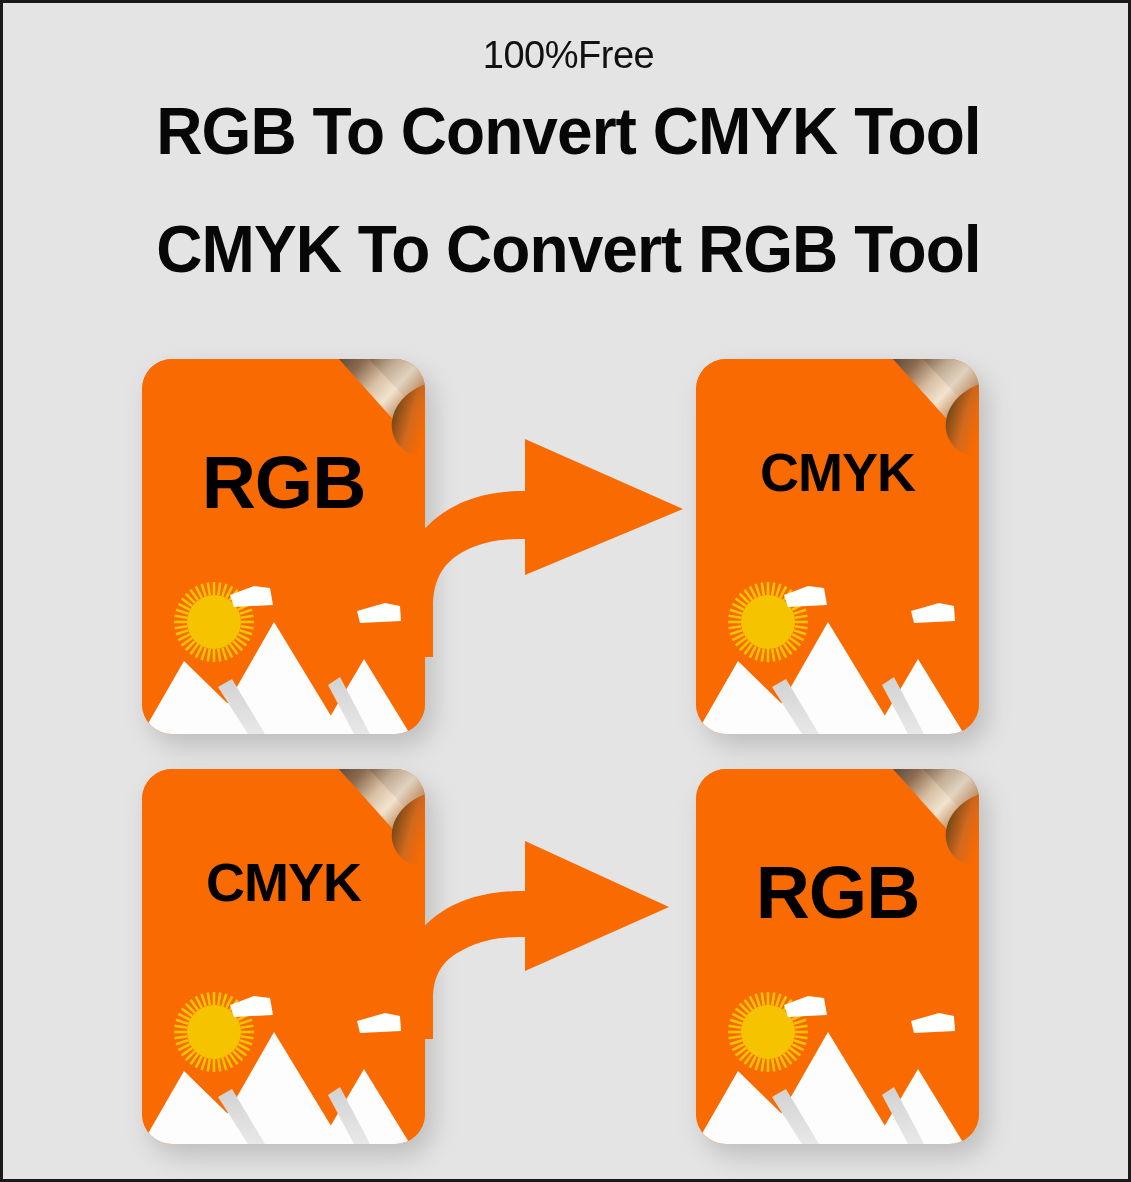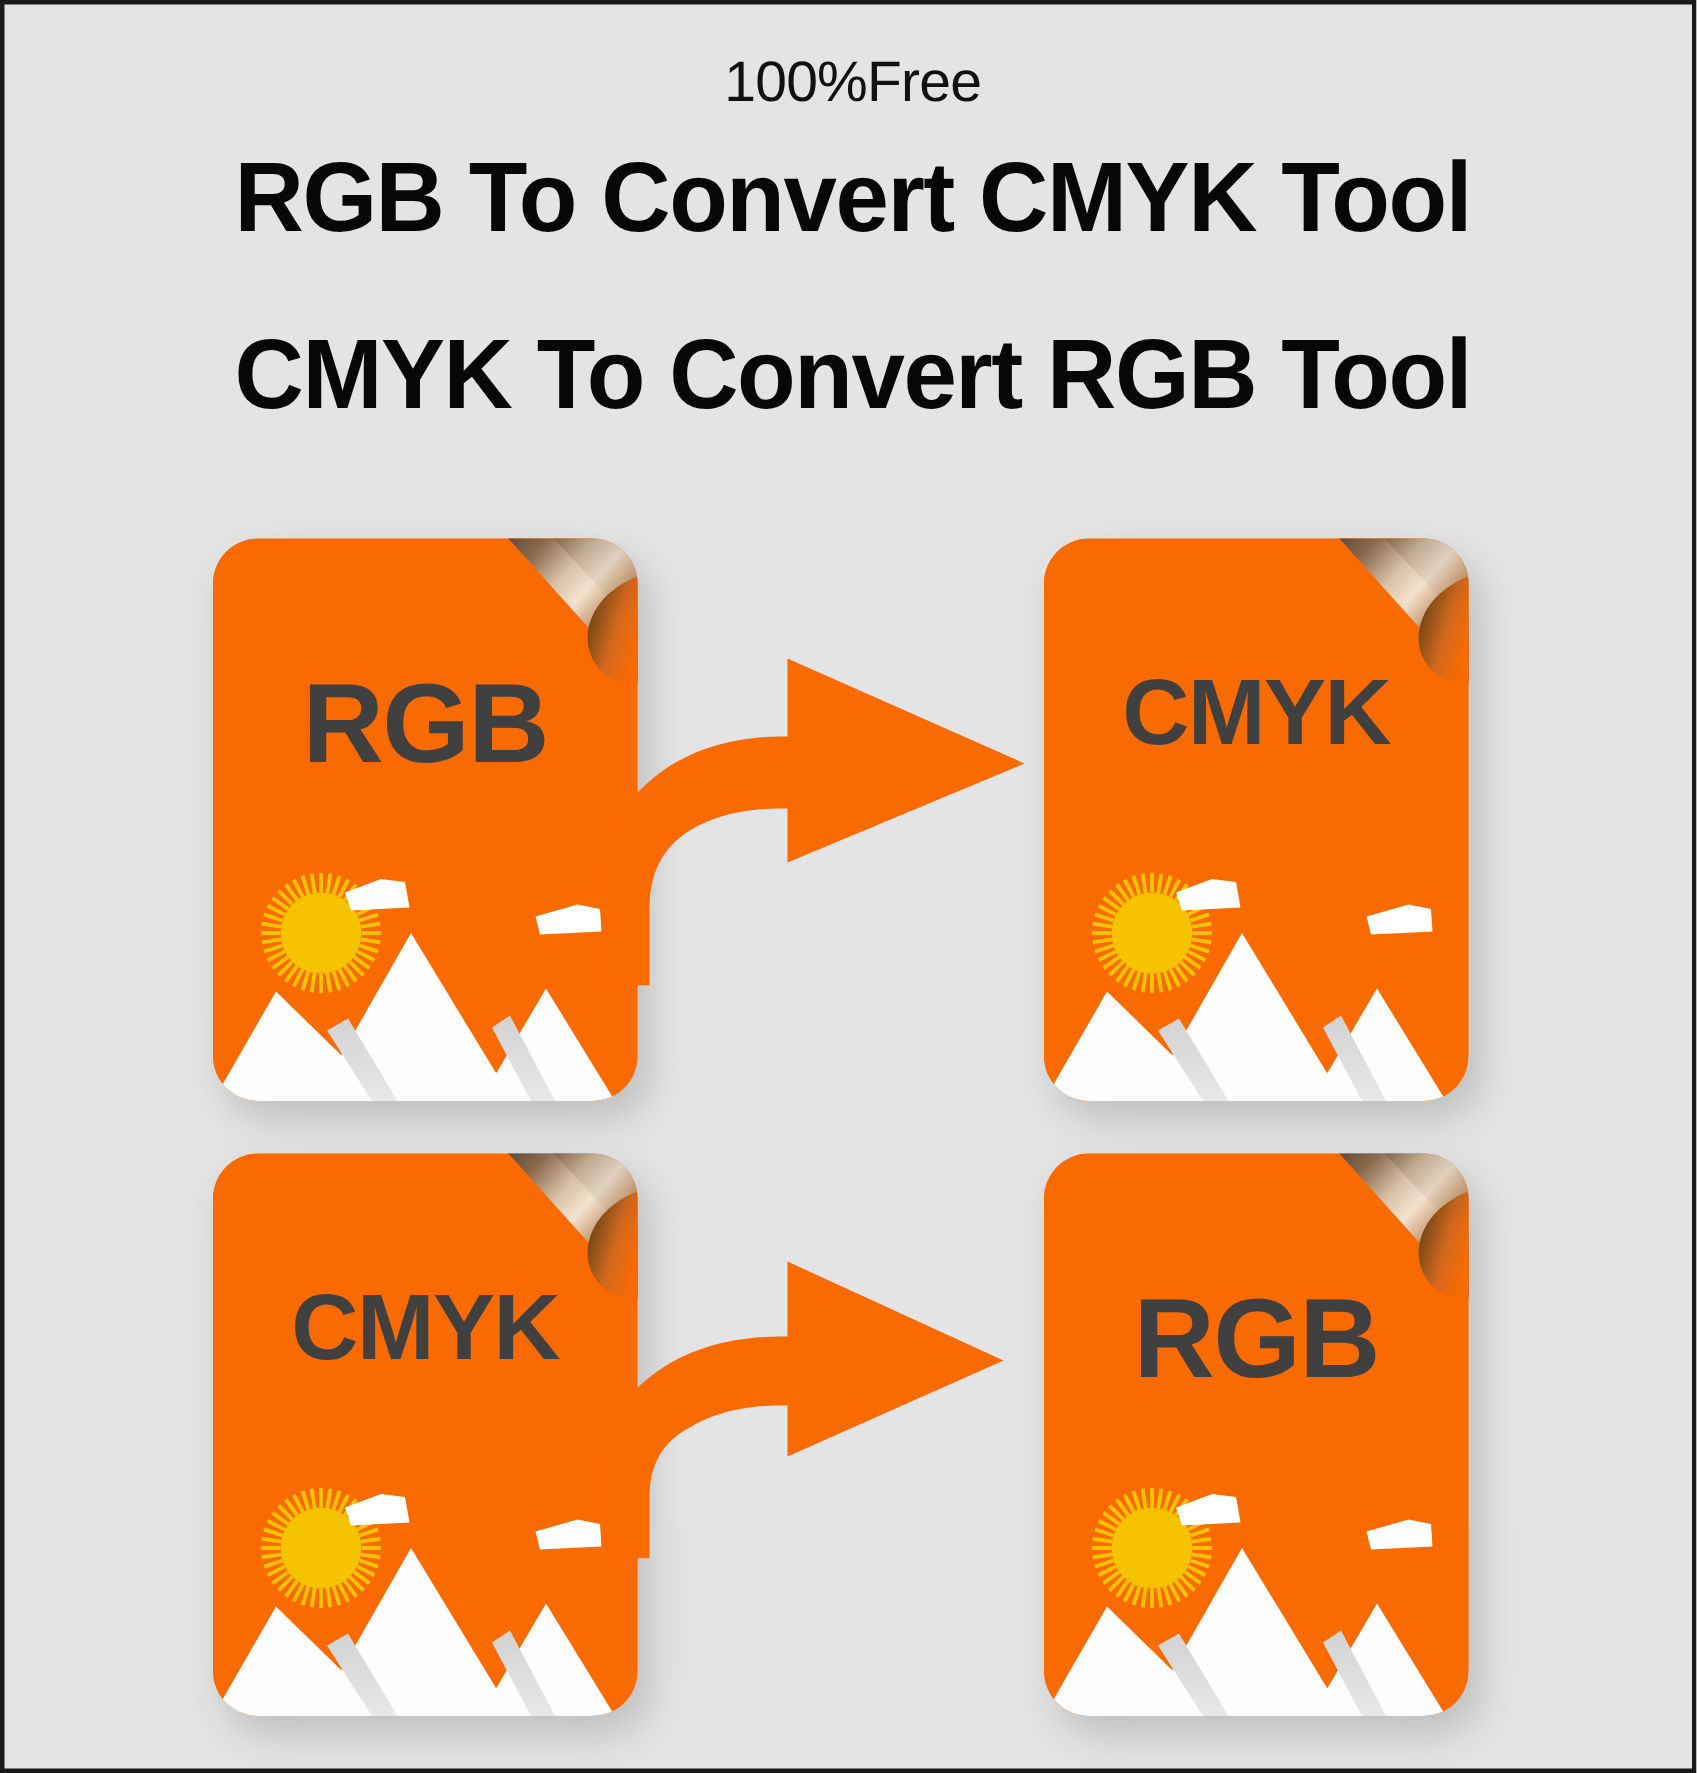--- a/index.html
+++ b/index.html
@@ -99,27 +99,27 @@
 
   
   .doc-label {
     position: absolute;
     left: 0;
     right: 0;
     top: 86px;
     text-align: center;
     font-family: "Liberation Sans", sans-serif;
     font-weight: bold;
-    color: #404040;
+    color: #000000;
     line-height: 1;
     letter-spacing: -1px;
     z-index: 4;
   }
   .label-rgb  { font-size: 75px; }
-  .label-cmyk { font-size: 62px; }
+  .label-cmyk { font-size: 54px; }
 
   
   .scene {
     position: absolute;
     left: 0;
     bottom: 0;
     width: 283px;
     height: 165px;
     z-index: 3;
   }

